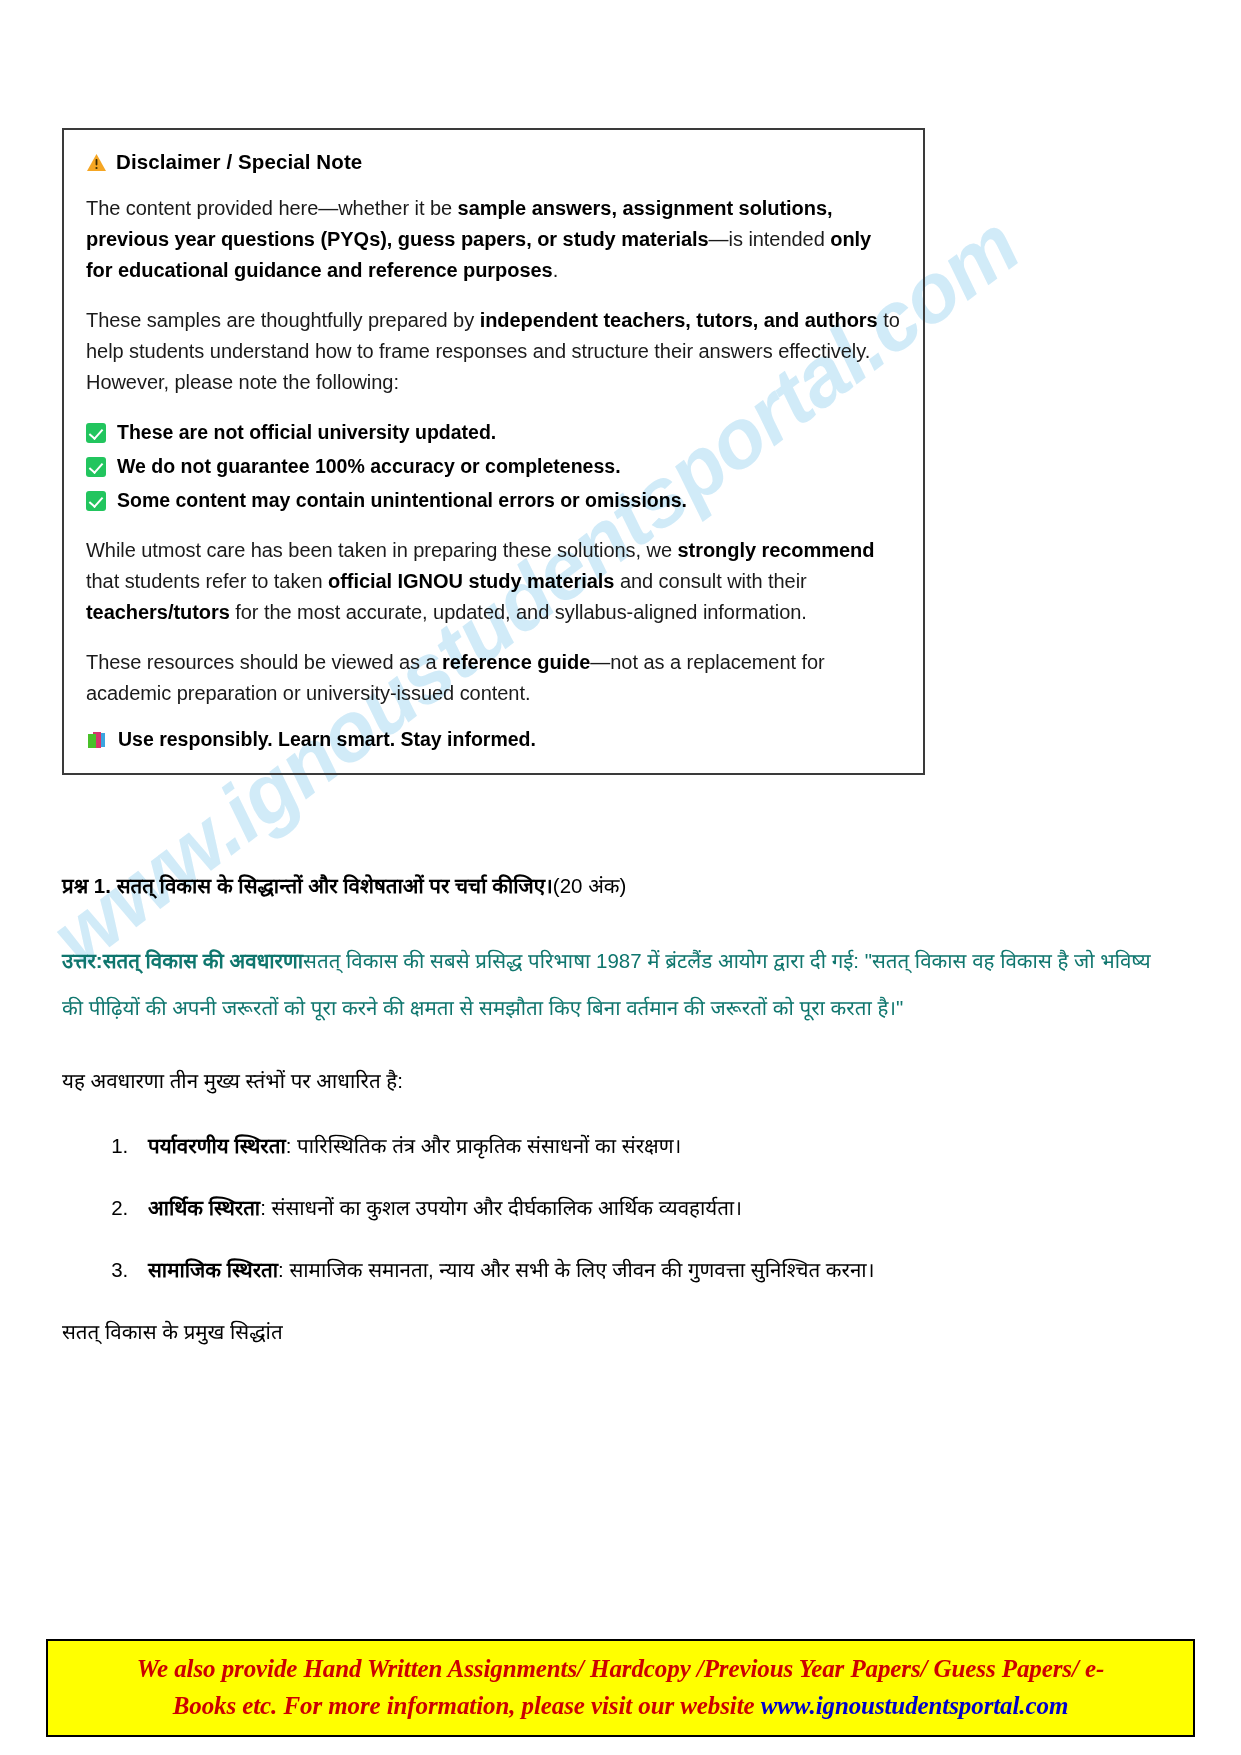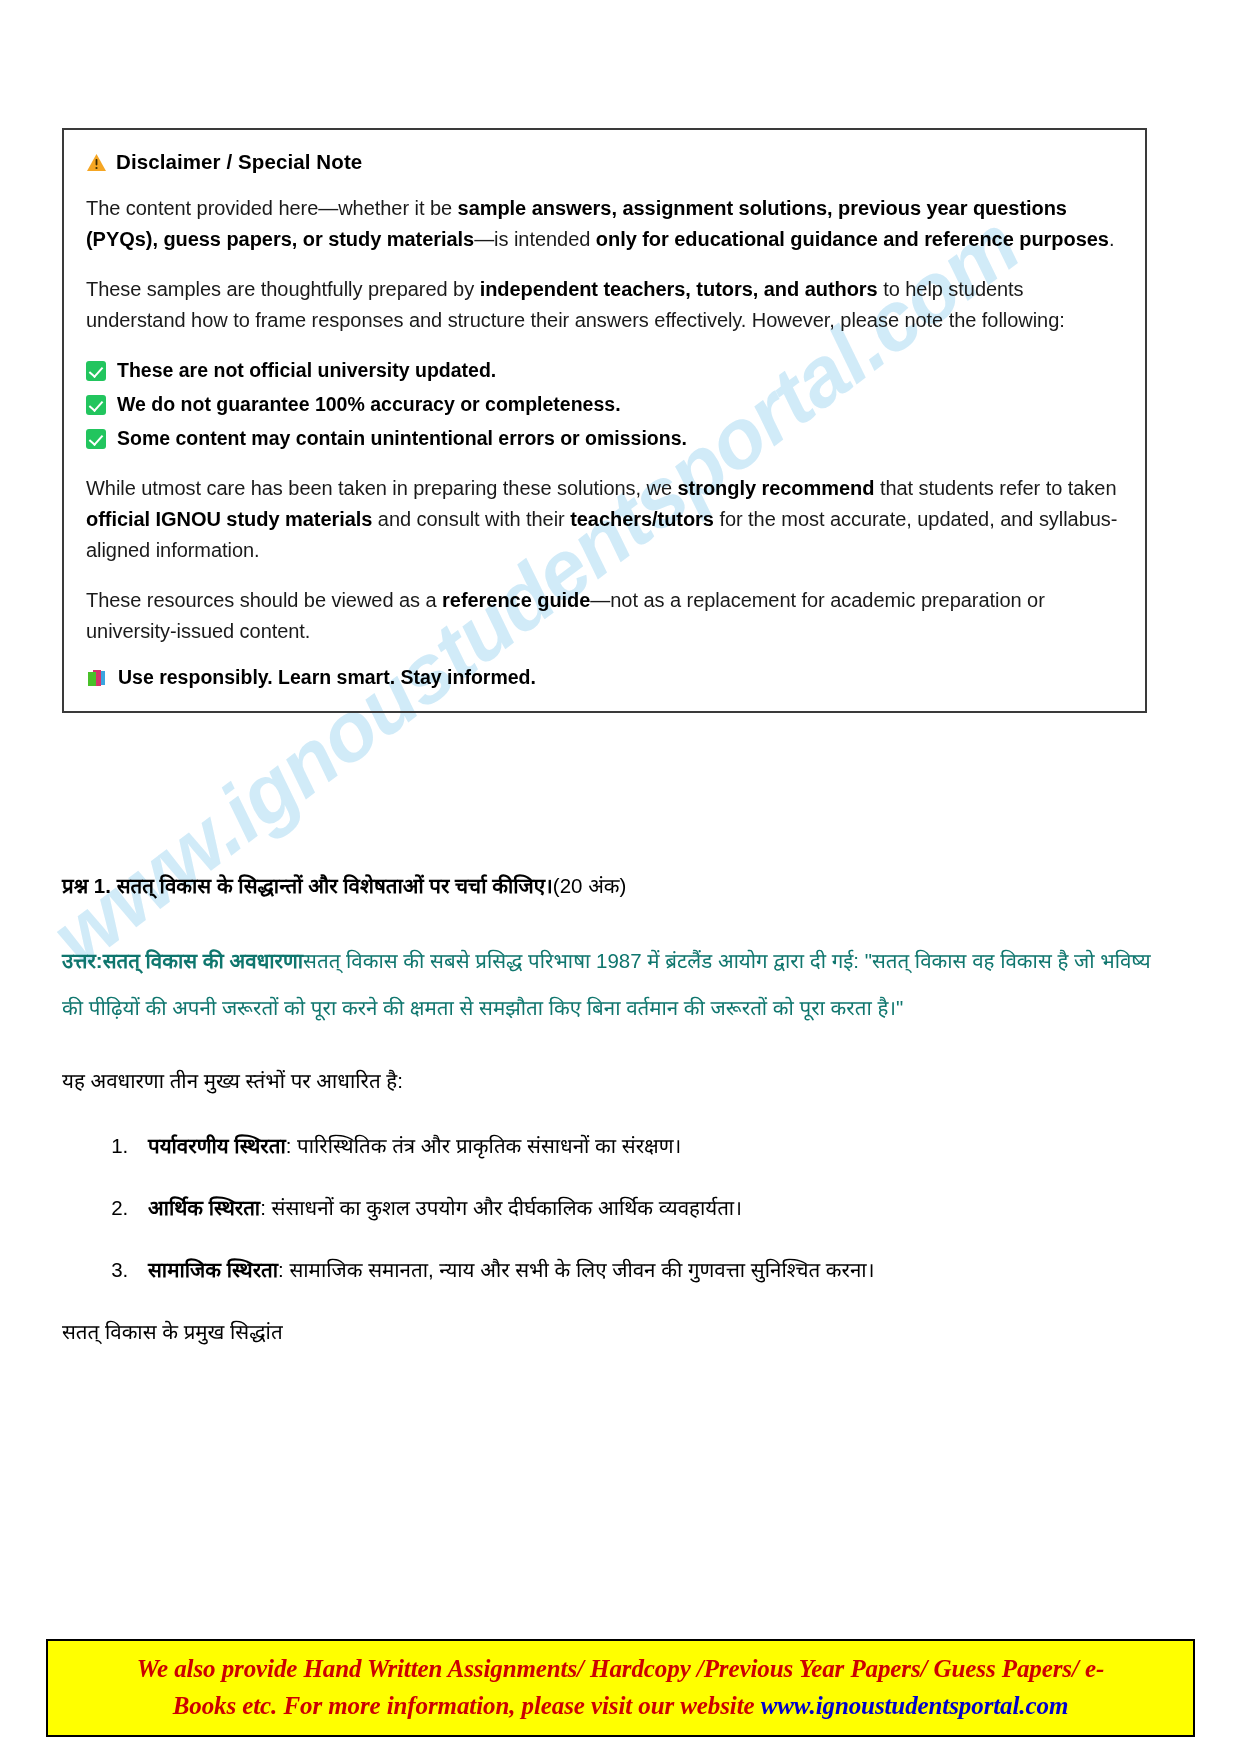--- a/index.html
+++ b/index.html
@@ -46,21 +46,21 @@
     width: 1241px;
     height: 1755px;
     z-index: 10;
   }
 
   
   .disclaimer-box {
     position: absolute;
     left: 62px;
     top: 128px;
-    width: 1085px;
+    width: 863px;
     border: 2px solid #3a3a3a;
     background: transparent;
     padding: 20px 22px 22px 22px;
   }
   .disc-title {
     font-size: 20.5px;
     font-weight: 700;
     color: #000;
     display: flex;
     align-items: center;

